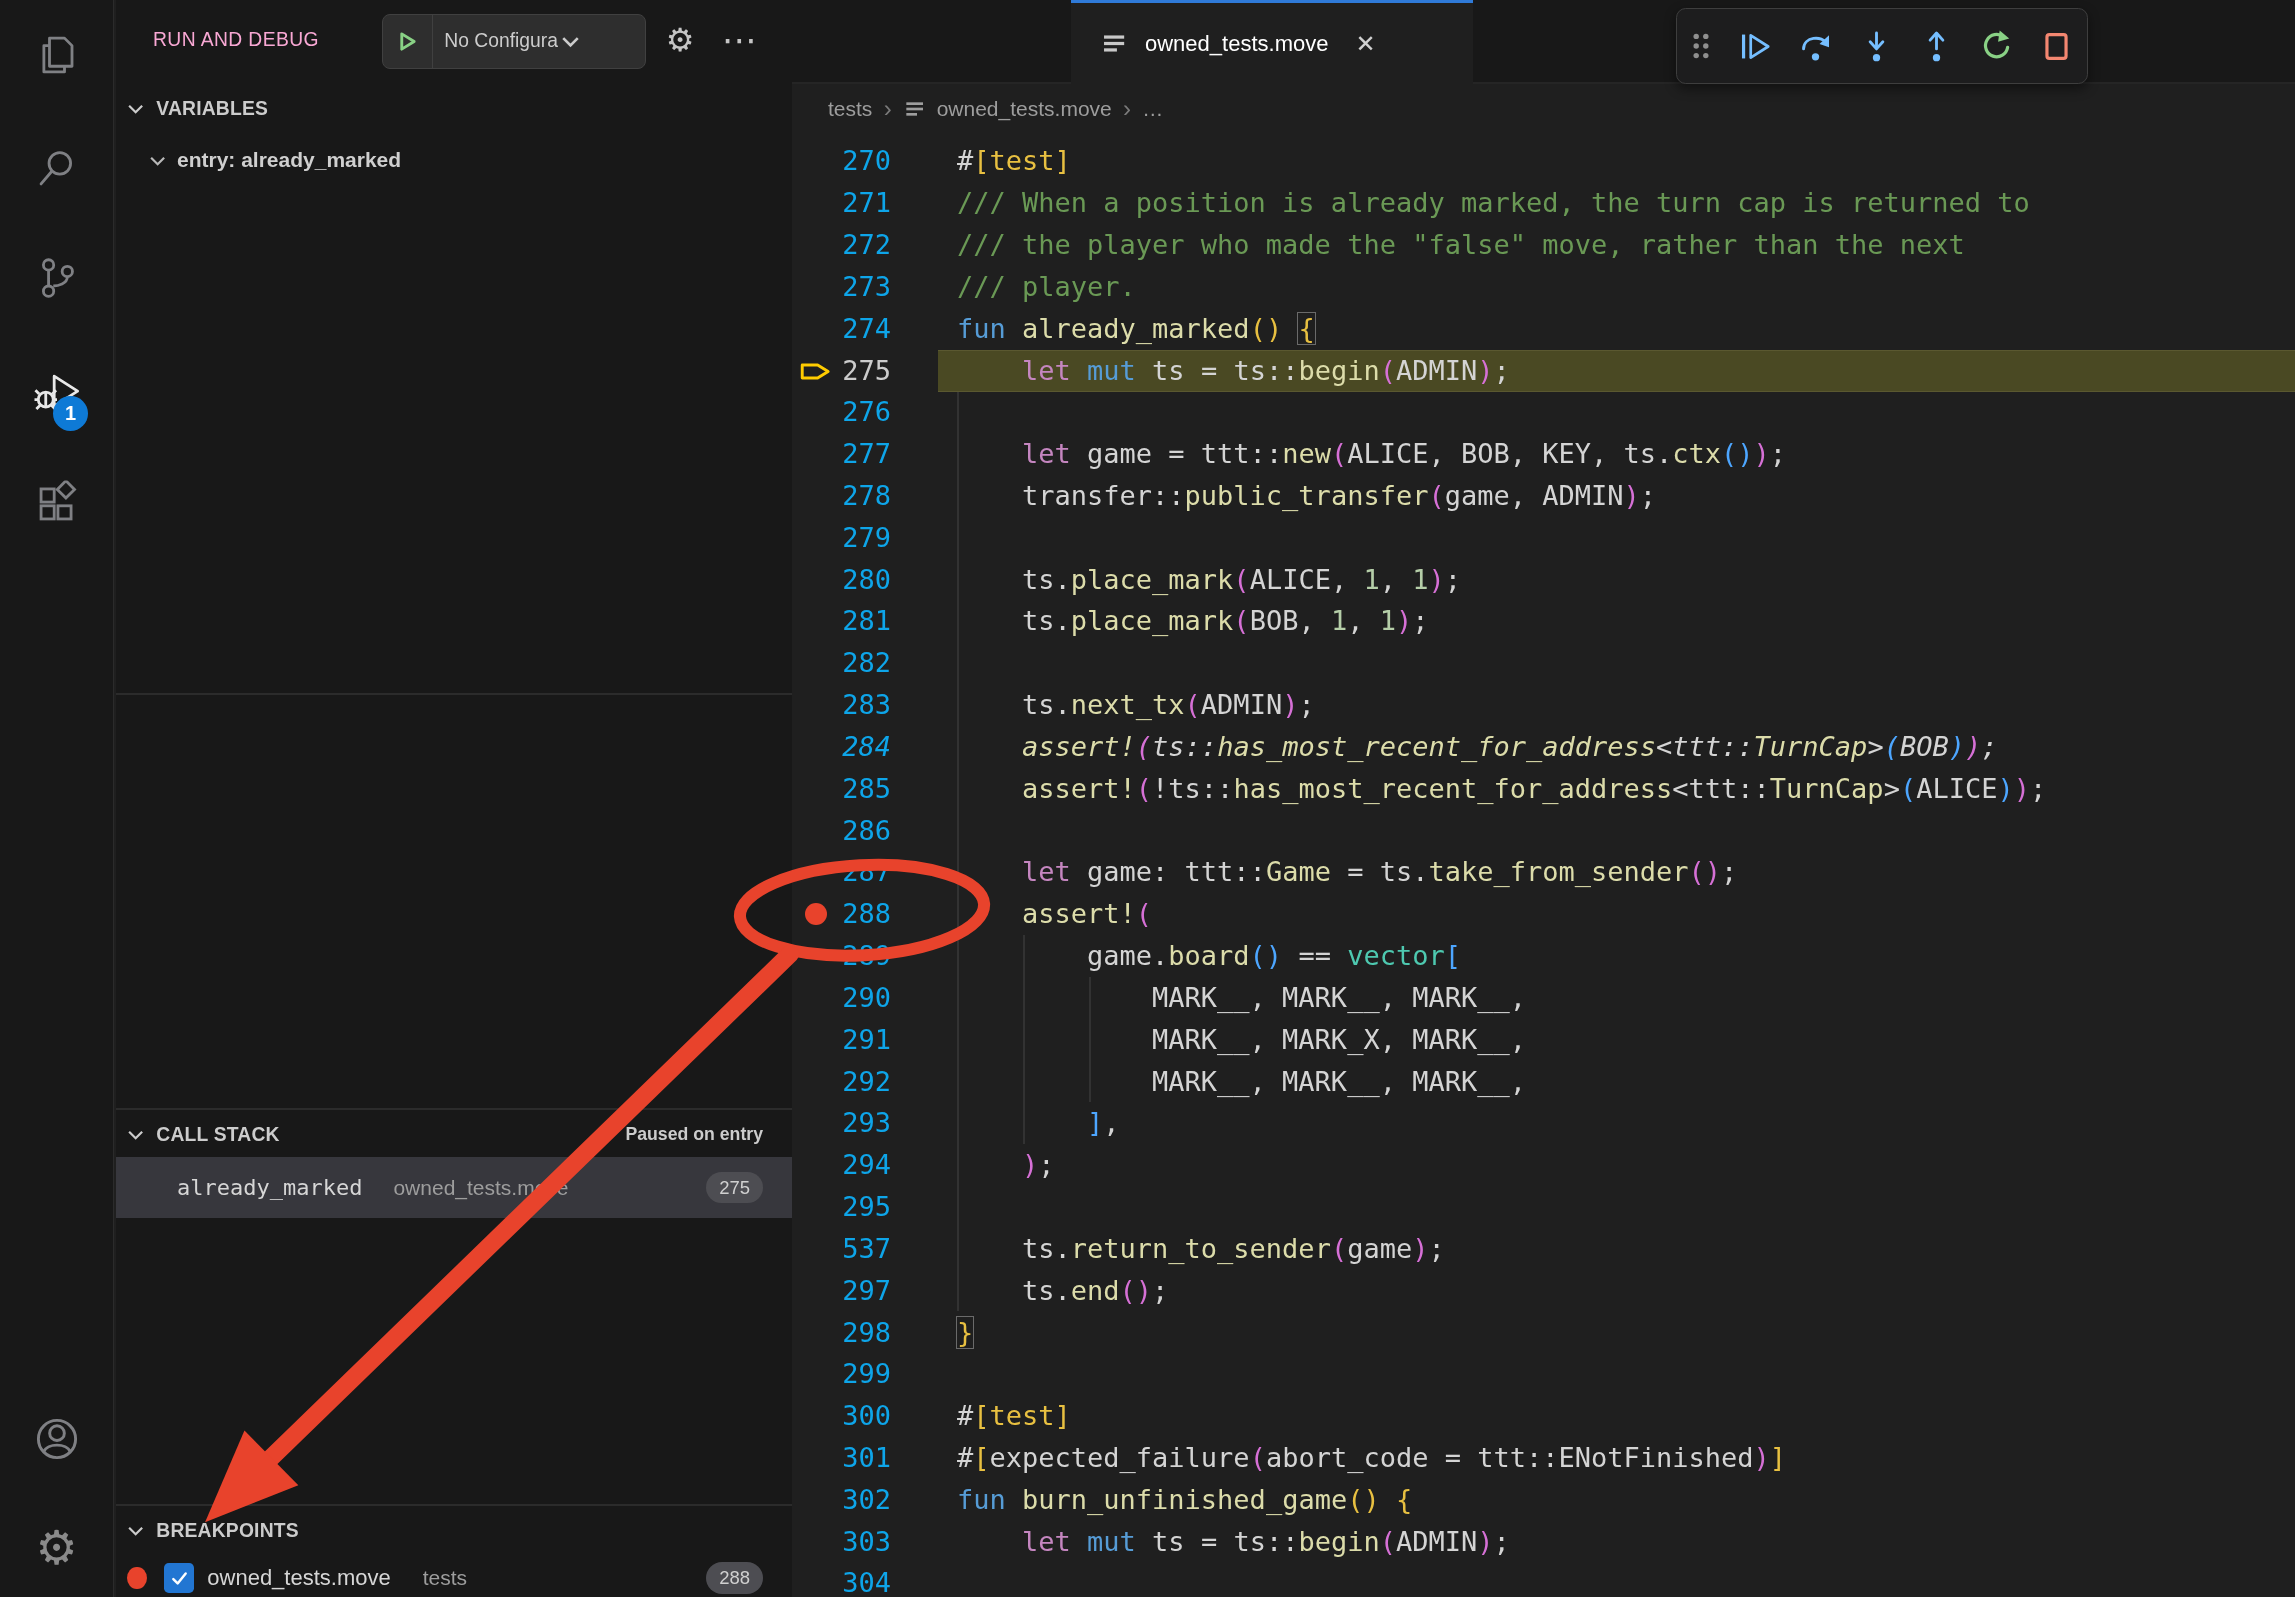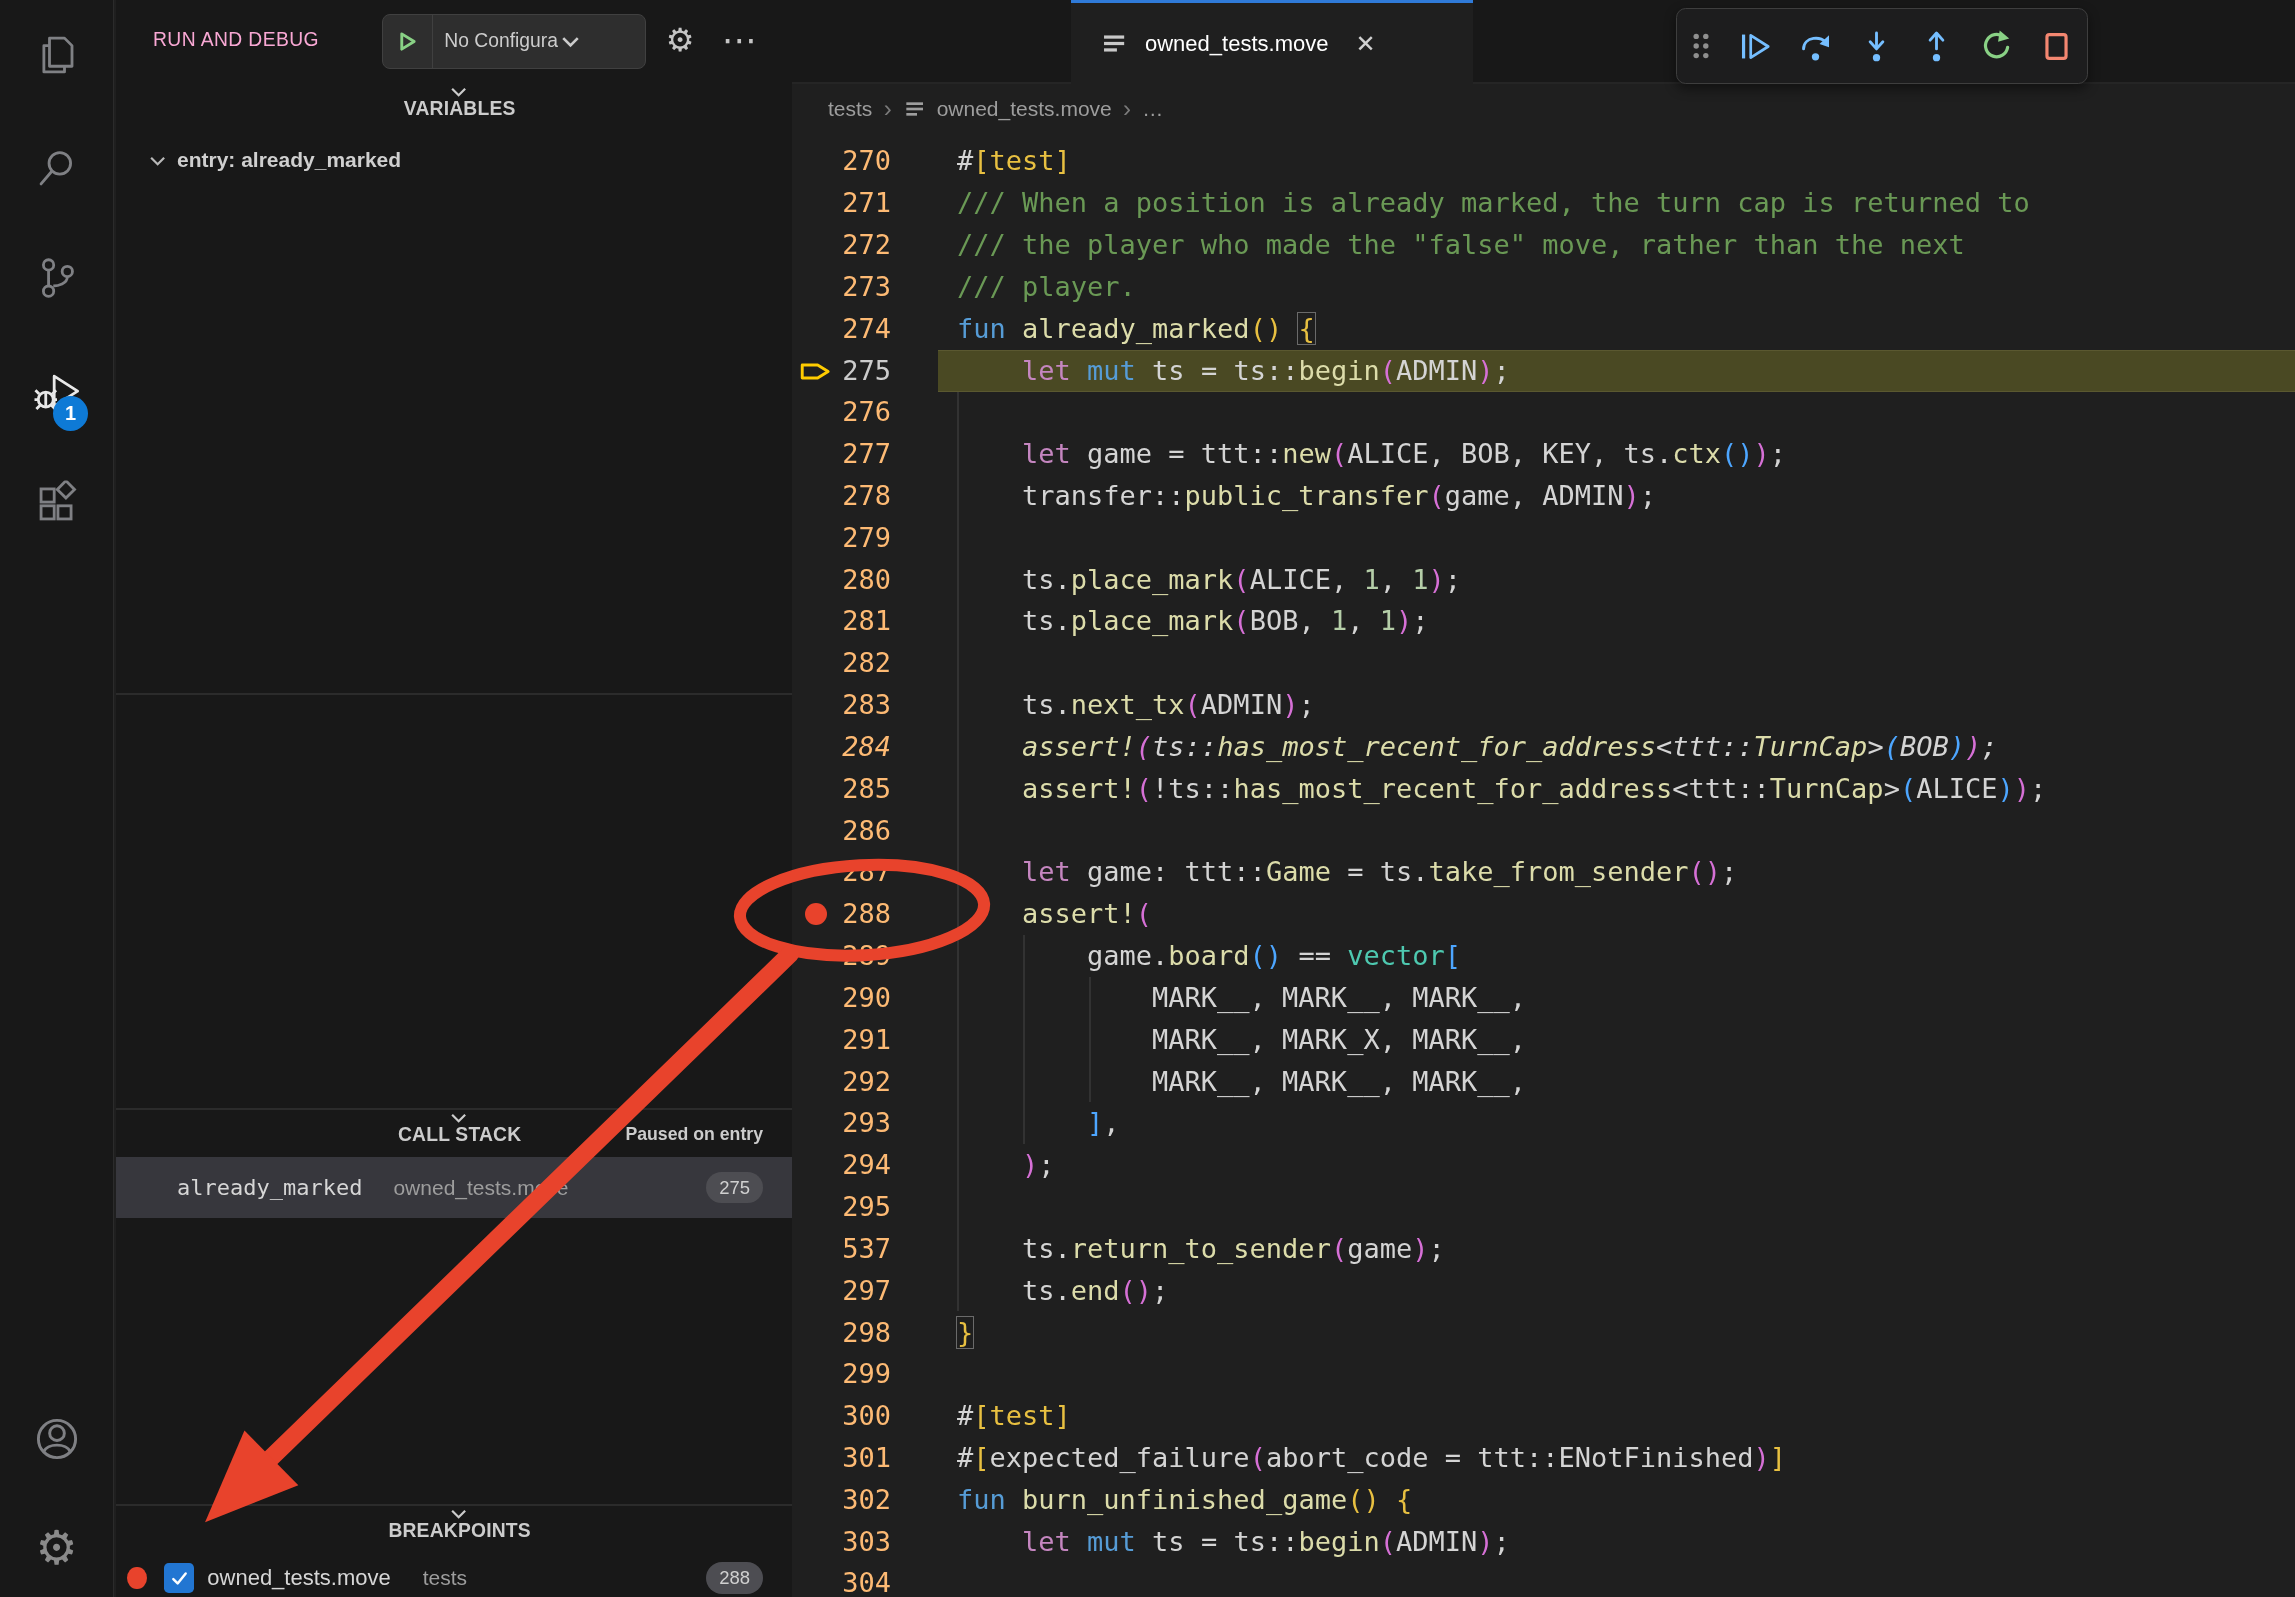--- a/index.html
+++ b/index.html
@@ -30,21 +30,21 @@
   .cfg-play { width:50px; height:100%; display:flex; align-items:center; justify-content:center;
               border-right:1.6px solid #404040; }
   .cfg-label { font-size:19.3px; color:#cccccc; white-space:nowrap; overflow:hidden;
                max-width:166px; padding-left:11.3px; }
   .cfg-chevron { margin-left:1.6px; }
   .hd-ico { position:absolute; top:0; height:80px; display:flex; align-items:center; justify-content:center;
             width:48px; color:#cccccc; }
   .gear-txt { font-size:32px; color:#c5c5c5; }
   .more-txt { font-size:35px; color:#c5c5c5; letter-spacing:1.6px; }
 
-  .sect-head { position:absolute; left:0; right:0; height:47px; display:flex; align-items:center;flex-direction:column; }
+  .sect-head { position:absolute; left:0; right:0; height:47px; display:flex; align-items:center; }
   .sect-chev { margin-left:9.7px; }
   .sect-label { font-size:19.3px; font-weight:700; color:#cccccc; margin-left:11.3px; letter-spacing:0.2px; }
   .divider { position:absolute; left:0; right:0; height:1.6px; background:#2b2b2b; }
 
   .locals-row { position:absolute; left:0; right:0; top:135px; height:50px; display:flex; align-items:center; }
   .locals-label { font-size:21px; font-weight:700; color:#cfcfcf; margin-left:9.7px; }
 
   .cs-status { position:absolute; right:29px; top:1111px; height:47px; display:flex; align-items:center;
                font-size:17.7px; font-weight:700; color:#cccccc; }
   .cs-row { position:absolute; left:0; right:0; top:1157px; height:61px; background:#37373d;
@@ -87,21 +87,21 @@
 
   
   .code-area { position:absolute; left:0; top:134px; right:0; bottom:0; overflow:hidden; }
   .crow { position:absolute; left:0; right:0; height:42px;
           font-family:"DejaVu Sans Mono", monospace; font-size:27px; line-height:42px; }
   .linehl { position:absolute; left:146px; right:0; top:0; bottom:0; background:#4a4923;
             border-top:1.6px solid #5a5830; border-bottom:1.6px solid #5a5830; }
   .glyph { position:absolute; left:6.4px; width:35px; height:42px;
            display:flex; align-items:center; justify-content:center; }
   .bpdot-gutter { width:22px; height:22px; border-radius:50%; display:block; }
-  .lnum { position:absolute; left:36px; width:63px; text-align:right; color:#fdba74; }
+  .lnum { position:absolute; left:36px; width:63px; text-align:right; color:#0ea5e9; }
   .lnum.cur { color:#cccccc; }
   .lcode { position:absolute; left:165px; white-space:pre; }
   .tk-box { outline:1.6px solid #6a6a6a; outline-offset:0.8px; }
   .iguide { position:absolute; width:1.6px; background:#323232; }
 
   
   .overlay { position:absolute; inset:0; z-index:60; pointer-events:none; }
 </style>
 </head>
 <body>

